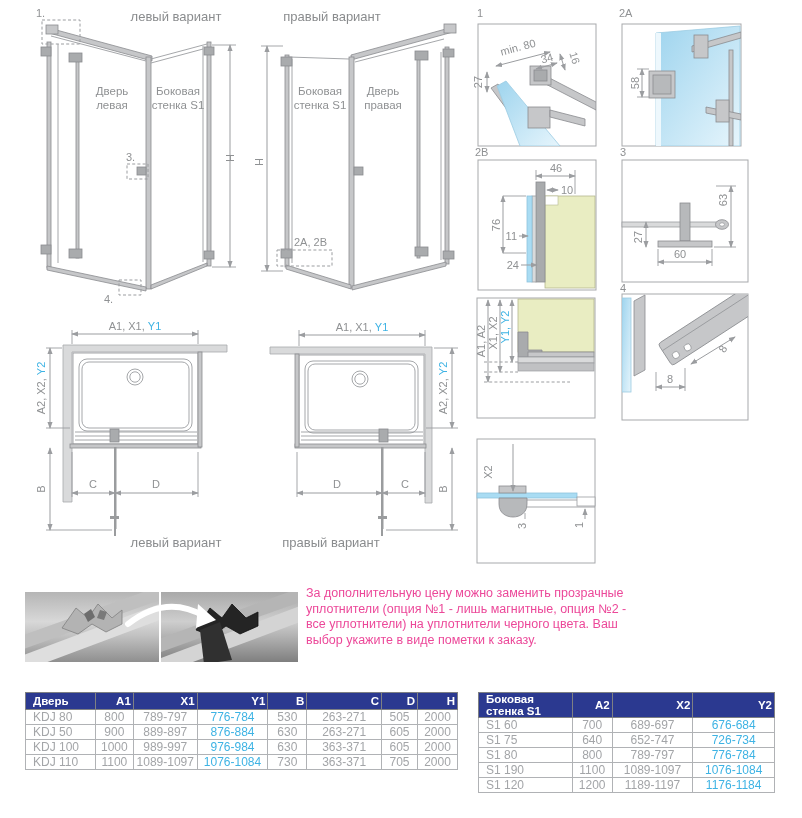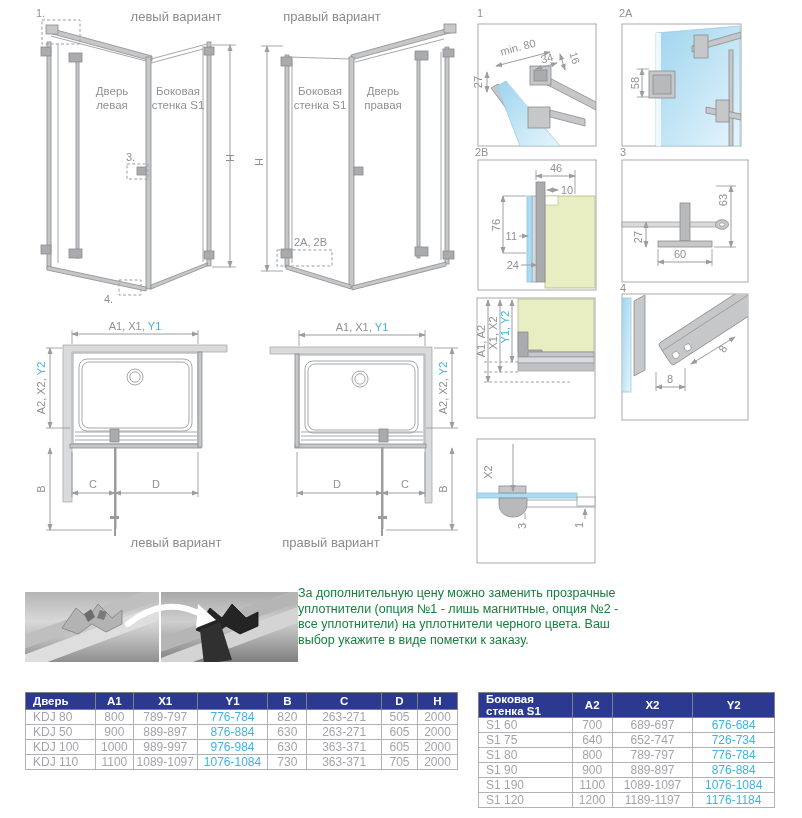--- a/index.html
+++ b/index.html
@@ -15,26 +15,26 @@
   .dash{stroke:#9b9da0;stroke-width:1;fill:none;stroke-dasharray:3 2.2;}
   .box{fill:none;stroke:#a7a9ac;stroke-width:1;}
   .prof{fill:#c6c7c9;stroke:#8a8c8f;stroke-width:.8;}
   .profd{fill:#a9abad;stroke:#8a8c8f;stroke-width:.8;}
   .profl{fill:#d9dadb;stroke:#9b9da0;stroke-width:.8;}
   .glass{fill:url(#gg);stroke:#9ccbe2;stroke-width:.8;}
   .glassf{fill:#a9dcf3;stroke:#8fc3dd;stroke-width:.8;}
   .green{fill:#e9edc2;stroke:#b4b78f;stroke-width:.8;}
   .wallgray{fill:#d9dadb;stroke:#a7a9ac;stroke-width:.8;}
 
-  .note{position:absolute;left:298px;top:586px;width:336px;font-size:12.5px;
-        line-height:15.5px;color:#15803d;}
+  .note{position:absolute;left:306px;top:586px;width:336px;font-size:12.5px;
+        line-height:15.5px;color:#ec4899;}
   .tbl-wrap{position:absolute;}
   .tbl-wrap table{border-collapse:collapse;table-layout:fixed;}
   .tbl-wrap th{background:#2b3990;color:#fff;font-size:11.5px;font-weight:bold;
-        height:16px;border:1px solid #7e8083;padding:0 2px;text-align:center;}
+        height:16px;border:1px solid #7e8083;padding:0 2px;text-align:right;}
   .tbl-wrap td{color:#a3a5a8;font-size:12px;height:14px;text-align:center;
         border:1px solid #b0b2b5;padding:0 2px;}
   .tbl-wrap th.first,.tbl-wrap td.first{text-align:left;padding-left:7px;}
   .tbl-wrap td.blue{color:#3eb3e4;}
 </style>
 </head>
 <body>
 
 <div class="page">
 
@@ -421,21 +421,21 @@
             <th>D</th>
             <th>H</th>
           </tr>
         </thead>
         <tbody>
           <tr>
             <td class="first">KDJ 80</td>
             <td>800</td>
             <td>789-797</td>
             <td class="blue">776-784</td>
-            <td>820</td>
+            <td>530</td>
             <td>263-271</td>
             <td>505</td>
             <td>2000</td>
           </tr>
           <tr>
             <td class="first">KDJ 50</td>
             <td>900</td>
             <td>889-897</td>
             <td class="blue">876-884</td>
             <td>630</td>
@@ -496,26 +496,20 @@
             <td>652-747</td>
             <td class="blue">726-734</td>
           </tr>
           <tr>
             <td class="first">S1 80</td>
             <td>800</td>
             <td>789-797</td>
             <td class="blue">776-784</td>
           </tr>
           <tr>
-            <td class="first">S1 90</td>
-            <td>900</td>
-            <td>889-897</td>
-            <td class="blue">876-884</td>
-          </tr>
-          <tr>
             <td class="first">S1 190</td>
             <td>1100</td>
             <td>1089-1097</td>
             <td class="blue">1076-1084</td>
           </tr>
           <tr>
             <td class="first">S1 120</td>
             <td>1200</td>
             <td>1189-1197</td>
             <td class="blue">1176-1184</td>

